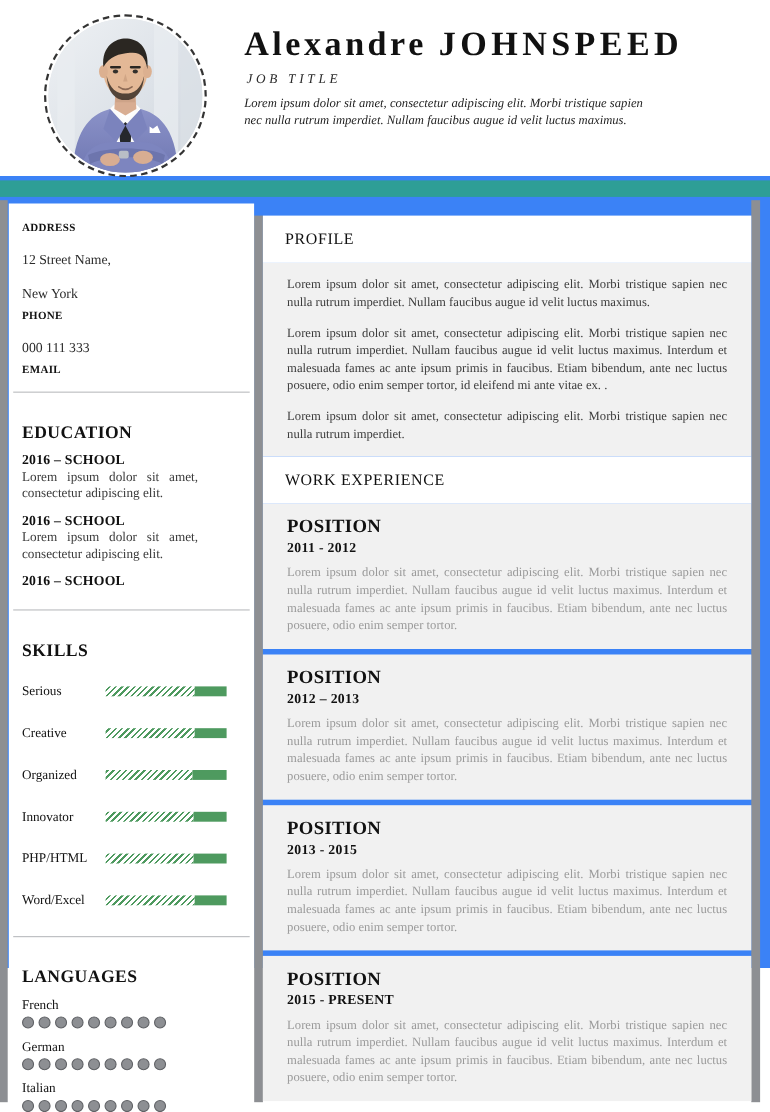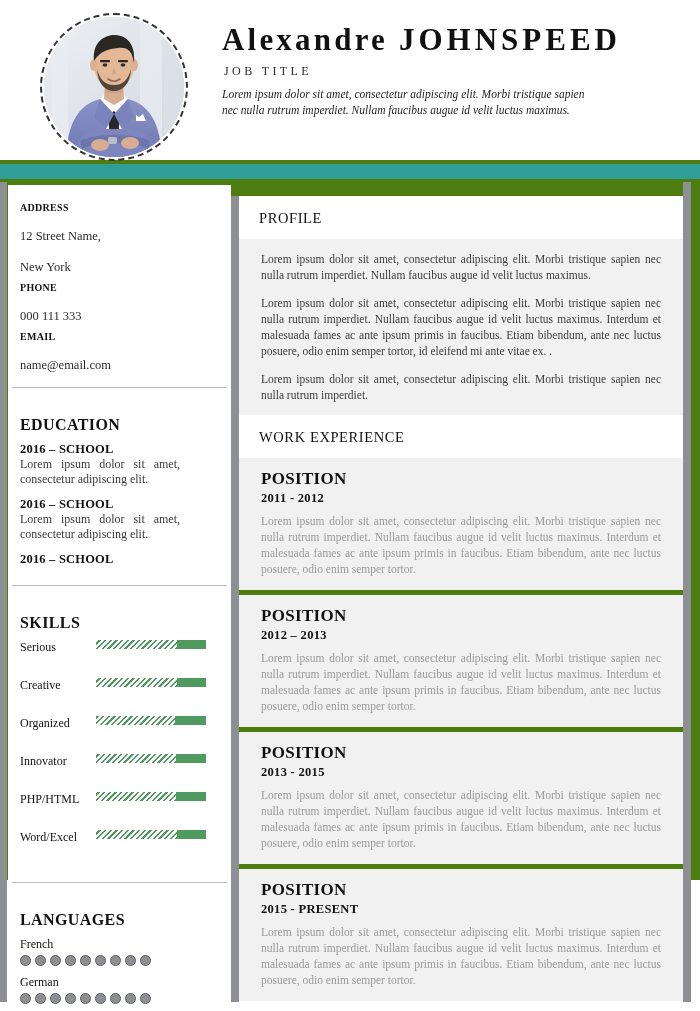--- a/index.html
+++ b/index.html
@@ -14,21 +14,21 @@
     position: relative;
     overflow: hidden;
   }
 
   
   #page {
     position: absolute;
     left: 0; top: 0;
     width: 700px;
     height: 880px;
-    background: #4d7c0f;
+    background: #3b82f6;
   }
 
   
   .rail {
     position: absolute;
     top: 182px;
     width: 7px;
     height: 820px;
     background: #8d8f93;
   }
@@ -85,20 +85,21 @@
     white-space: nowrap;
   }
   .name .first { font-weight: bold; }
   .name .last  { font-weight: bold; letter-spacing: 4px; }
 
   .jobtitle {
     position: absolute;
     left: 224px;
     top: 64px;
     font-size: 12px;
+    font-style: italic;
     letter-spacing: 3.4px;
     color: #2b2b2b;
   }
   .tagline {
     position: absolute;
     left: 222px;
     top: 86px;
     width: 380px;
     font-size: 11.5px;
     font-style: italic;
@@ -163,21 +164,21 @@
     font-size: 12px;
     color: #3a3a3a;
     line-height: 15px;
     width: 160px;
     text-align: justify;
   }
 
   
   .skill-row {
     display: flex;
-    align-items: flex-start;
+    align-items: center;
     height: 38px;
   }
   .skill-name {
     width: 74px;
     font-size: 12px;
     color: #111111;
     font-weight: normal;
   }
   .skill-bar {
     position: relative;
@@ -358,21 +359,20 @@
   <div id="sidebar">
 
     <div class="side-sect">
       <div style="height:10px"></div>
       <div class="contact-label">ADDRESS</div>
       <div class="contact-value">12 Street Name,</div>
       <div class="contact-value">New York</div>
       <div class="contact-label">PHONE</div>
       <div class="contact-value">000 111 333</div>
       <div class="contact-label">EMAIL</div>
-      <div class="contact-value">name@email.com</div>
       <div style="height:14px"></div>
     </div>
 
     <div class="side-rule"></div>
     <div class="side-sect">
       <div class="side-h">EDUCATION</div>
 
       <div class="edu-item">
         <div class="edu-title">2016 – SCHOOL</div>
         <div class="edu-desc">Lorem ipsum dolor sit amet, consectetur adipiscing elit.</div>

